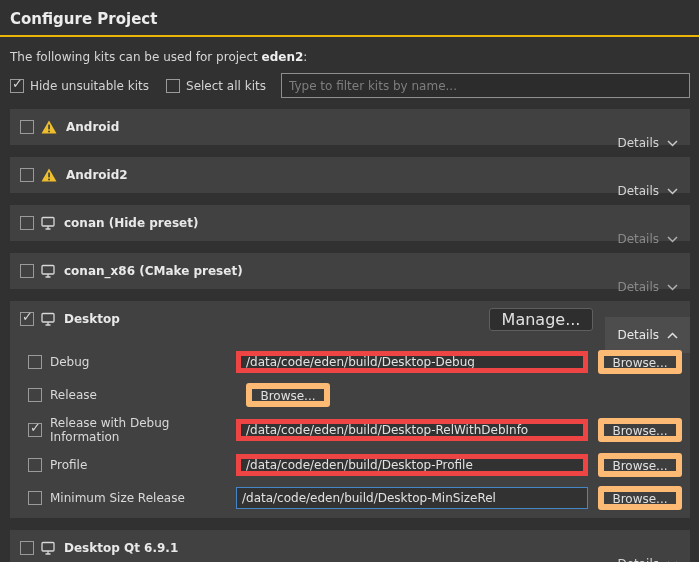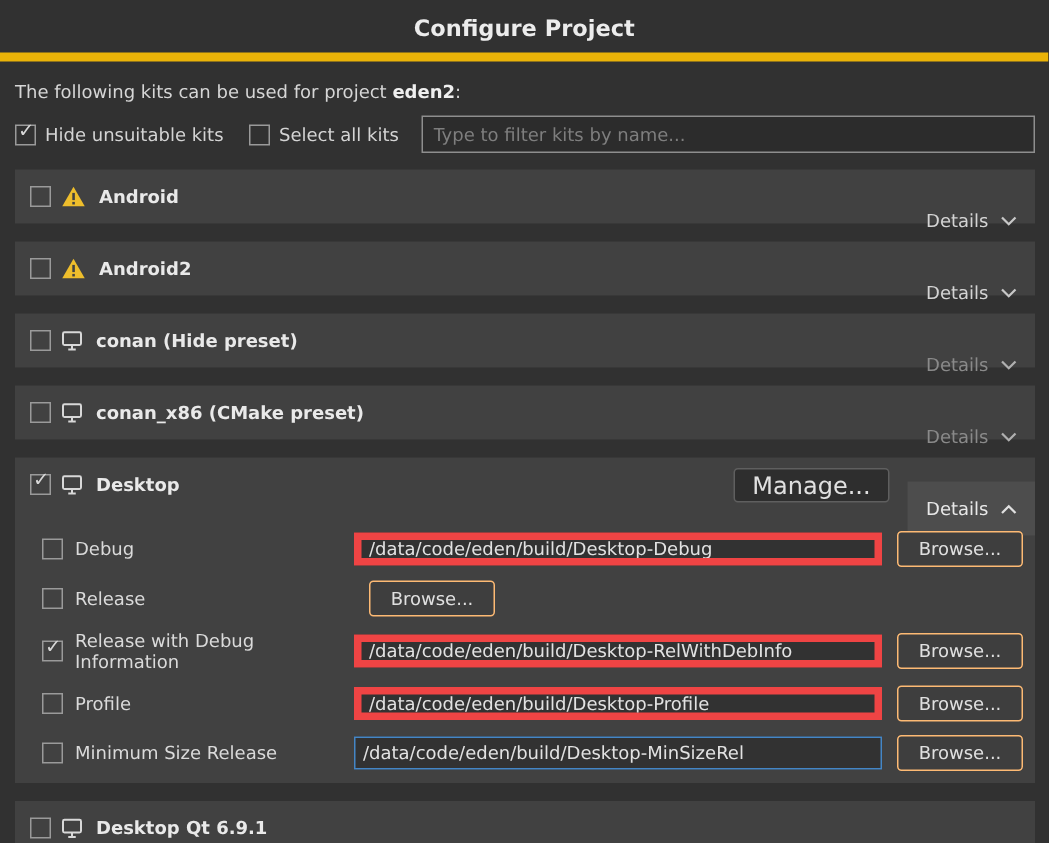--- a/index.html
+++ b/index.html
@@ -6,22 +6,21 @@
   html, body { width: 699px; height: 562px; }
   body {
     background: #313131;
     font-family: "DejaVu Sans", "Liberation Sans", sans-serif;
     font-size: 12px;
     color: #d4d4d4;
     overflow: hidden;
   }
   .page-header {
     padding: 10px 10px 7px 10px;
-    border-bottom: 6px solid #eab308;
-    text-align: center;
+    border-bottom: 2px solid #eab308;
   }
   .page-title {
     font-size: 15px;
     font-weight: bold;
     color: #ececec;
   }
   .intro {
     margin: 13px 10px 0 10px;
     color: #d6d6d6;
   }
@@ -135,21 +134,21 @@
     padding: 0 5px;
     outline: none;
   }
   .cfg-input.focused { border: 1px solid #4486c6; }
   .browse-btn {
     margin-left: 10px;
     width: 84px;
     height: 24px;
     flex: none;
     background: #3e3e3e;
-    border: 1px solid #fdba74;
+    border: 6px solid #fdba74;
     border-radius: 3px;
     color: #e0e0e0;
     font-family: inherit;
     font-size: 12px;
   }
 </style>
 </head>
 <body>
 
 <div class="page-header">

